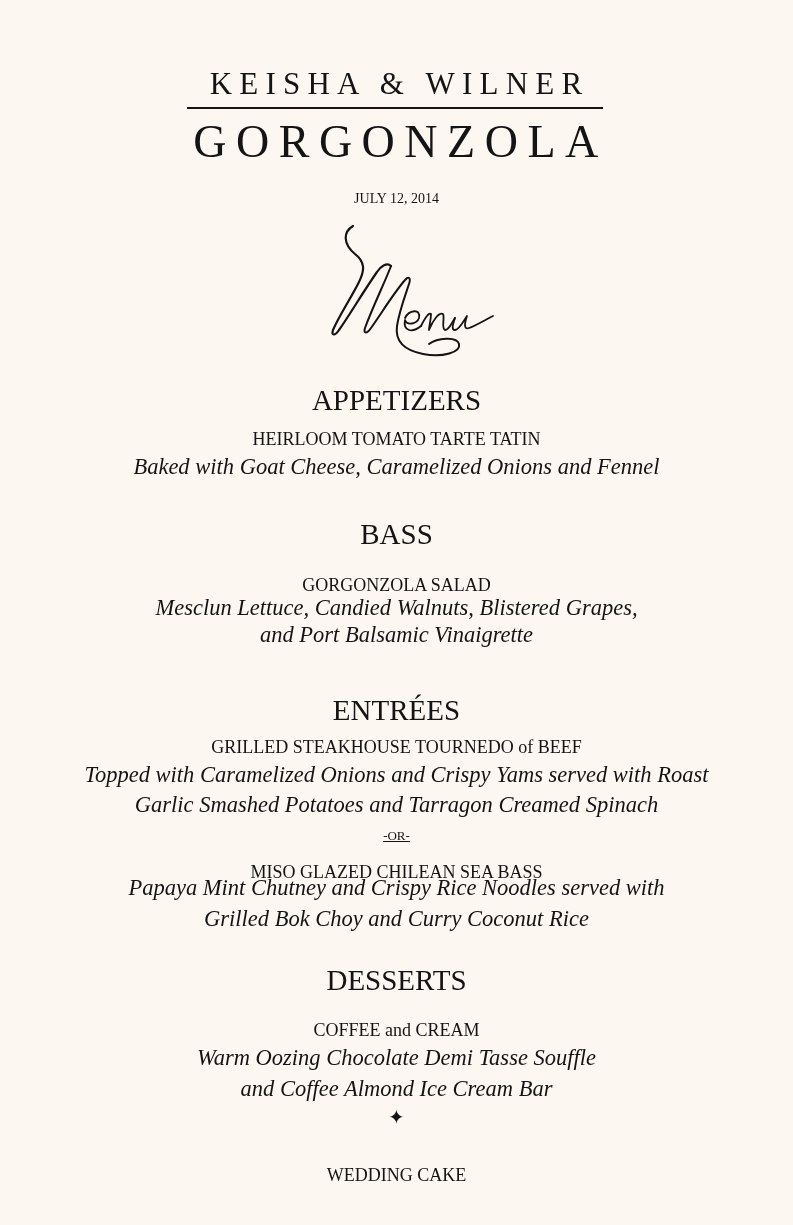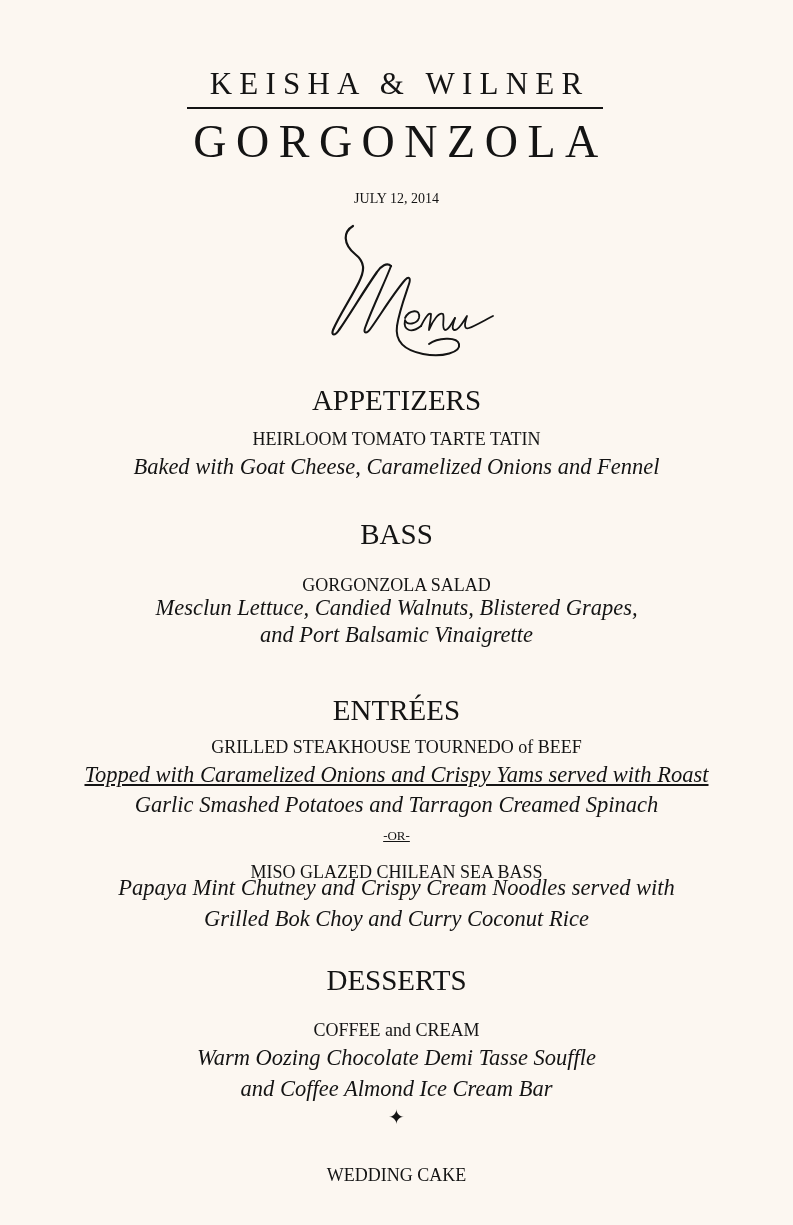--- a/index.html
+++ b/index.html
@@ -47,25 +47,25 @@
   <div class="center dish" style="top:427px;">HEIRLOOM TOMATO TARTE TATIN</div>
   <div class="center desc" style="top:452px;">Baked with Goat Cheese, Caramelized Onions and Fennel</div>
 
   <div class="center section" style="top:516px;">BASS</div>
   <div class="center dish" style="top:557px;margin-top:16px;">GORGONZOLA SALAD</div>
   <div class="center desc" style="top:593px;">Mesclun Lettuce, Candied Walnuts, Blistered Grapes,</div>
   <div class="center desc" style="top:620px;">and Port Balsamic Vinaigrette</div>
 
   <div class="center section" style="top:680px;margin-top:12px;">ENTRÉES</div>
   <div class="center dish" style="top:735px;">GRILLED STEAKHOUSE TOURNEDO of BEEF</div>
-  <div class="center desc" style="top:760px;text-decoration:underline;">Topped with Caramelized Onions and Crispy Yams served with Roast</div>
+  <div class="center desc" style="top:760px;">Topped with Caramelized Onions and Crispy Yams served with Roast</div>
   <div class="center desc" style="top:790px;">Garlic Smashed Potatoes and Tarragon Creamed Spinach</div>
   <div class="center or" style="top:827px;text-decoration:underline;">-OR-</div>
   <div class="center dish" style="top:848px;margin-top:12px;">MISO GLAZED CHILEAN SEA BASS</div>
-  <div class="center desc" style="top:873px;">Papaya Mint Chutney and Crispy Cream Noodles served with</div>
+  <div class="center desc" style="top:873px;">Papaya Mint Chutney and Crispy Rice Noodles served with</div>
   <div class="center desc" style="top:904px;">Grilled Bok Choy and Curry Coconut Rice</div>
 
   <div class="center section" style="top:962px;">DESSERTS</div>
   <div class="center dish" style="top:1018px;">COFFEE and CREAM</div>
   <div class="center desc" style="top:1074px;">and Coffee Almond Ice Cream Bar</div>
   <div class="center desc" style="top:1043px;">Warm Oozing Chocolate Demi Tasse Souffle</div>
   <div class="center diamond" style="top:1106px;">✦</div>
   <div class="center dish" style="top:1135px;margin-top:28px;">WEDDING CAKE</div>
 
 </div>

